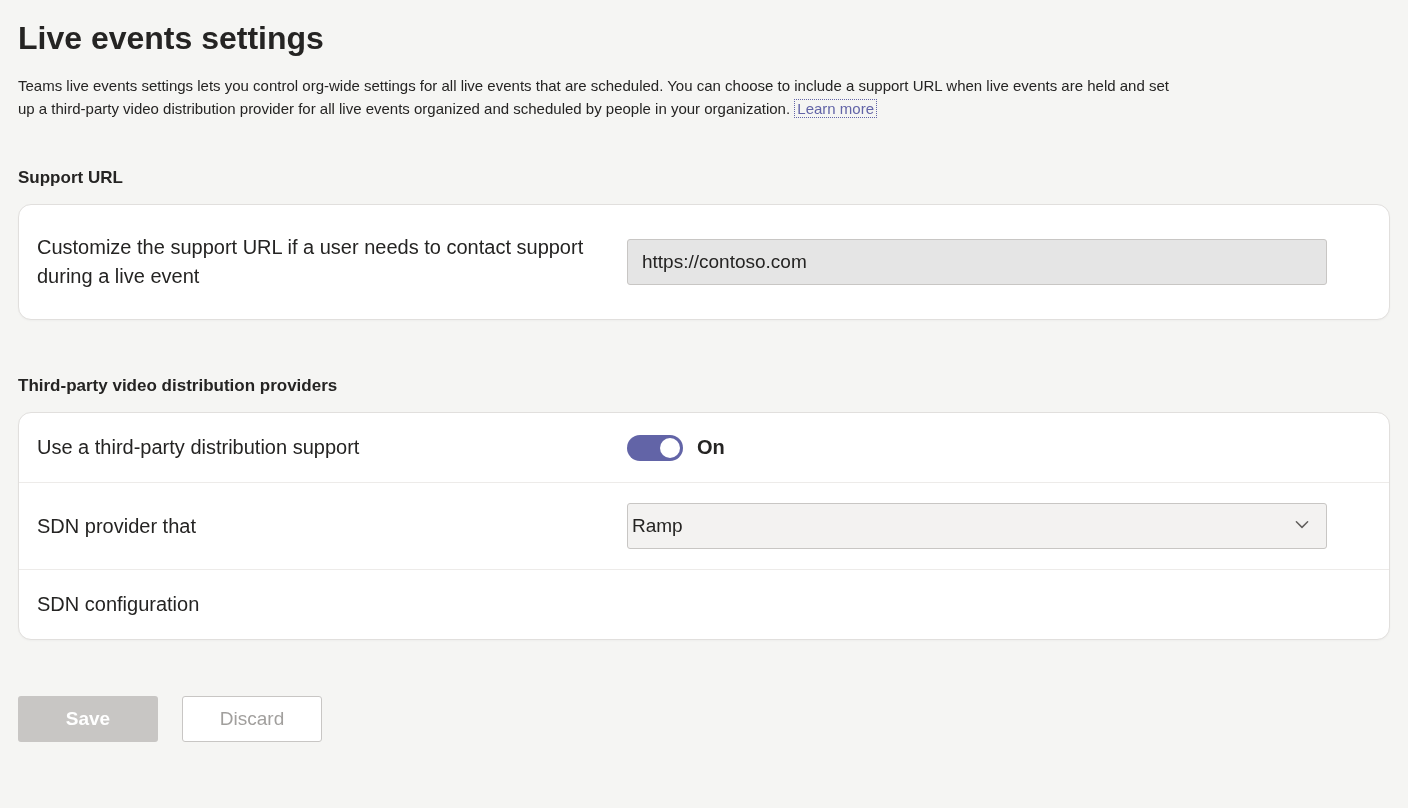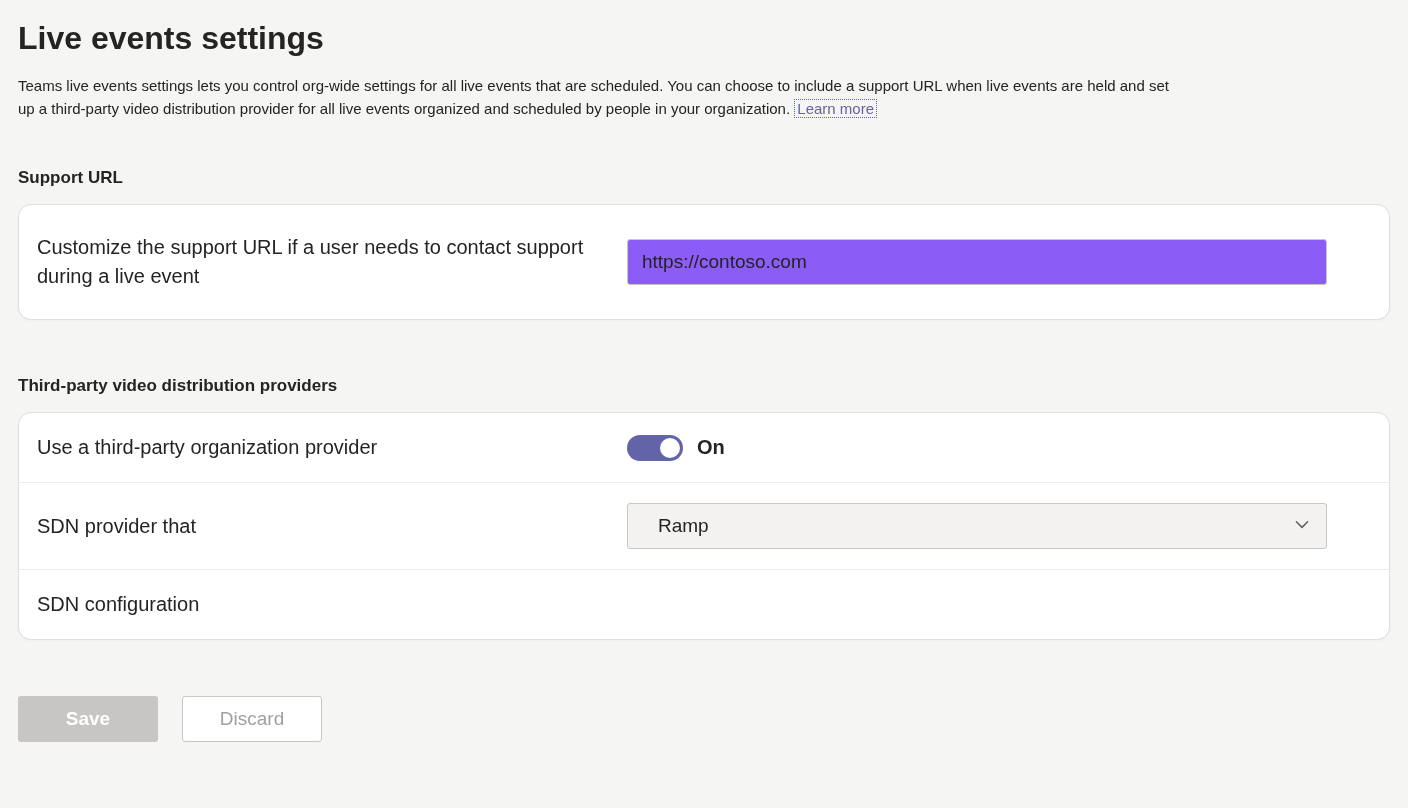--- a/index.html
+++ b/index.html
@@ -73,35 +73,35 @@
       display: flex;
       align-items: center;
     }
     .text-input {
       width: 100%;
       max-width: 700px;
       height: 46px;
       padding: 0 14px;
       font-size: 19px;
       color: #252423;
-      background-color: #8b5cf6;
+      background-color: #e5e5e5;
       border: 1px solid #c8c6c4;
       border-radius: 3px;
       outline: none;
       font-family: inherit;
     }
     .select-wrapper {
       position: relative;
       width: 100%;
       max-width: 700px;
     }
     .select-input {
       width: 100%;
       height: 46px;
-      padding: 0 30px;
+      padding: 0 4px;
       font-size: 19px;
       color: #252423;
       background-color: #f3f2f1;
       border: 1px solid #c8c6c4;
       border-radius: 3px;
       outline: none;
       appearance: none;
       -webkit-appearance: none;
       font-family: inherit;
       cursor: pointer;
@@ -183,21 +183,21 @@
     <div class="row-control">
       <input type="text" class="text-input" value="https://contoso.com" style="">
     </div>
   </div>
 </div>
 
 <h2 class="section-title">Third-party video distribution providers</h2>
 
 <div class="card" style="margin-bottom:56px;">
   <div class="card-row">
-    <div class="row-label">Use a third-party organization provider</div>
+    <div class="row-label">Use a third-party distribution support</div>
     <div class="row-control">
       <div class="toggle-container">
         <div class="toggle">
           <div class="toggle-knob"></div>
         </div>
         <span class="toggle-label">On</span>
       </div>
     </div>
   </div>
 

